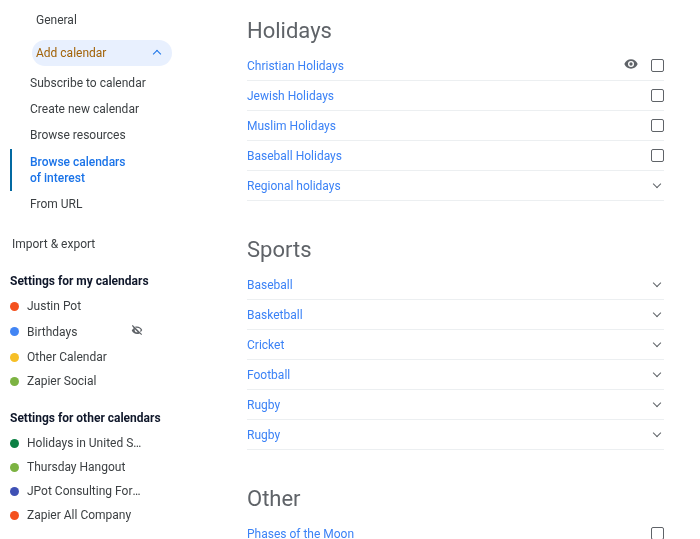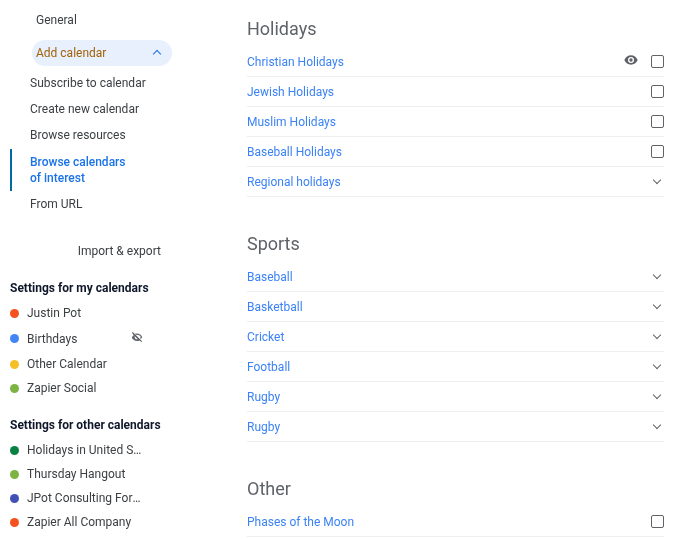--- a/index.html
+++ b/index.html
@@ -48,22 +48,21 @@
   }
   .side-sub.active {
     color: #1a73e8;
     border-left: 2px solid #0369a1;
     font-weight: 500;
     max-width: 130px;
   }
   .side-importexport {
     padding: 5px 4px 5px 4px;
     cursor: pointer;
-    margin-top: 22px;
-    text-align: right;
+    margin-top: 15px;
   }
   .side-heading {
     font-weight: 700;
     color: #0f172a;
     padding: 18px 0 6px 2px;
   }
   .cal-row {
     display: flex;
     align-items: center;
     padding: 5px 4px 5px 2px;
@@ -94,21 +93,21 @@
   }
   .chev-up   { transform: rotate(-135deg); margin-bottom: -2px;}
   .addcal .chev { border-color: #1a73e8; }
 
   
   .main {
     flex: 1;
     padding: 8px 36px 0 82px;
   }
   .section-title {
-    font-size: 18px;
+    font-size: 22px;
     color: #5f6368;
     font-weight: 400;
     margin: 10px 0 8px 0;
   }
   .section-title.tight { margin-top: 36px; }
   .list-row {
     display: flex;
     align-items: center;
     justify-content: space-between;
     height: 30px;

